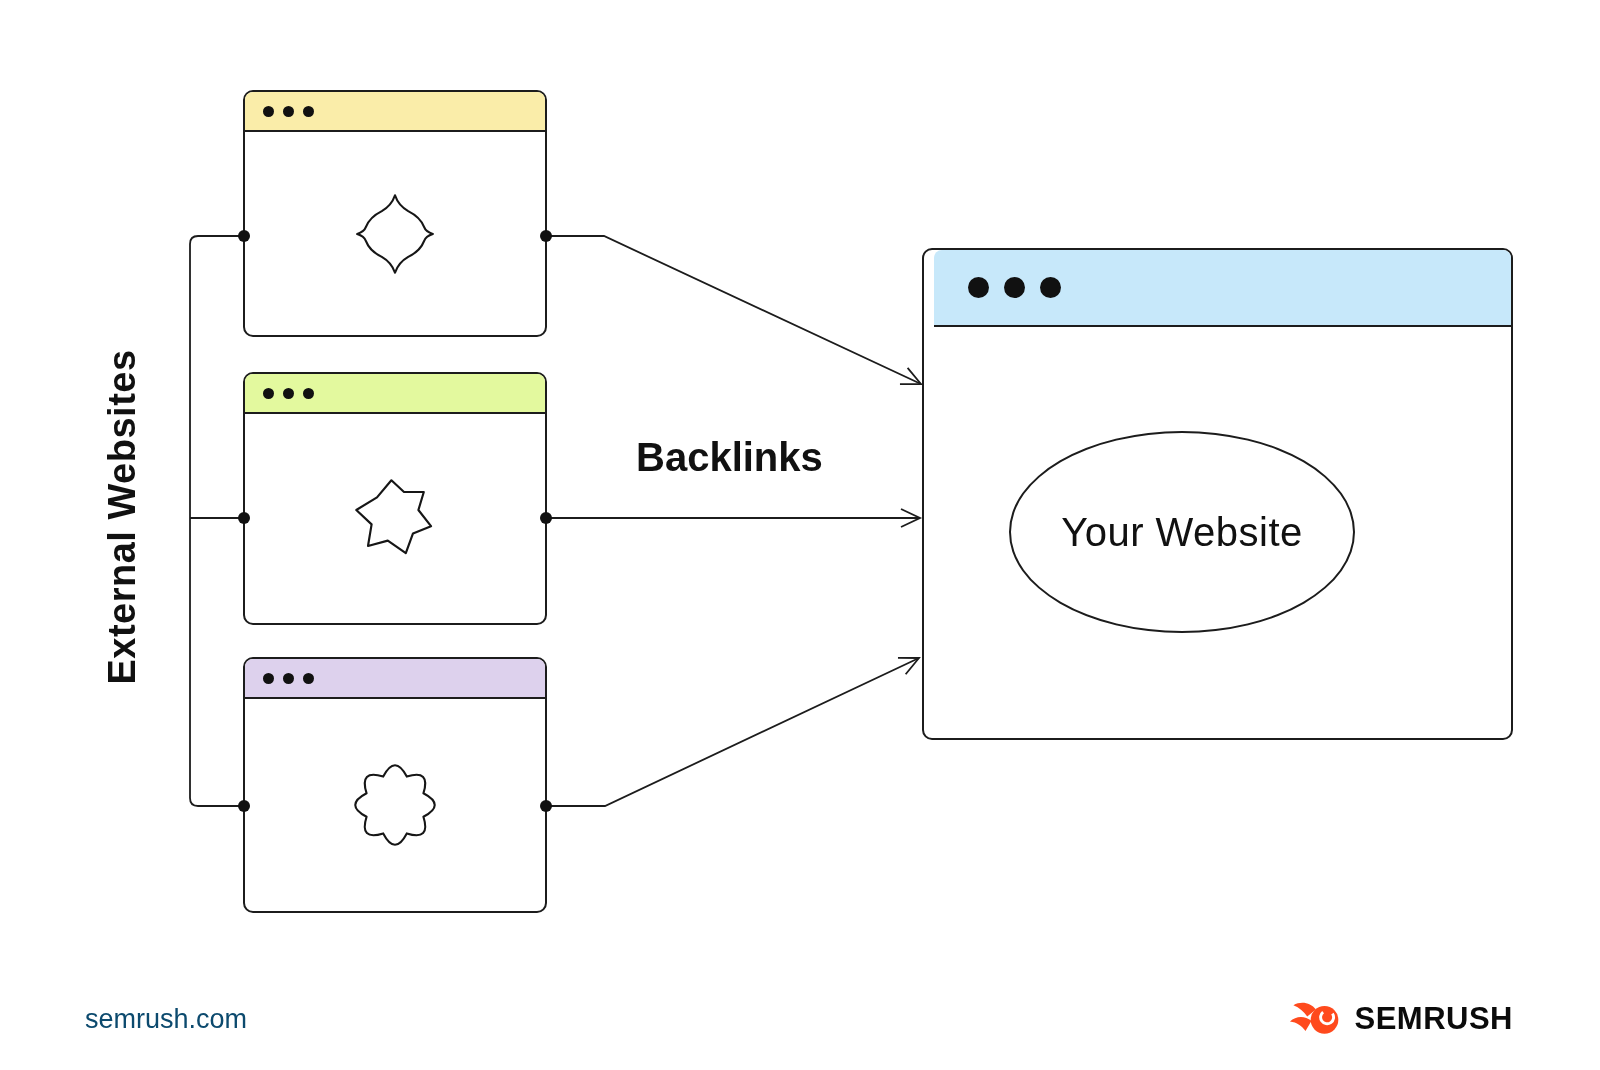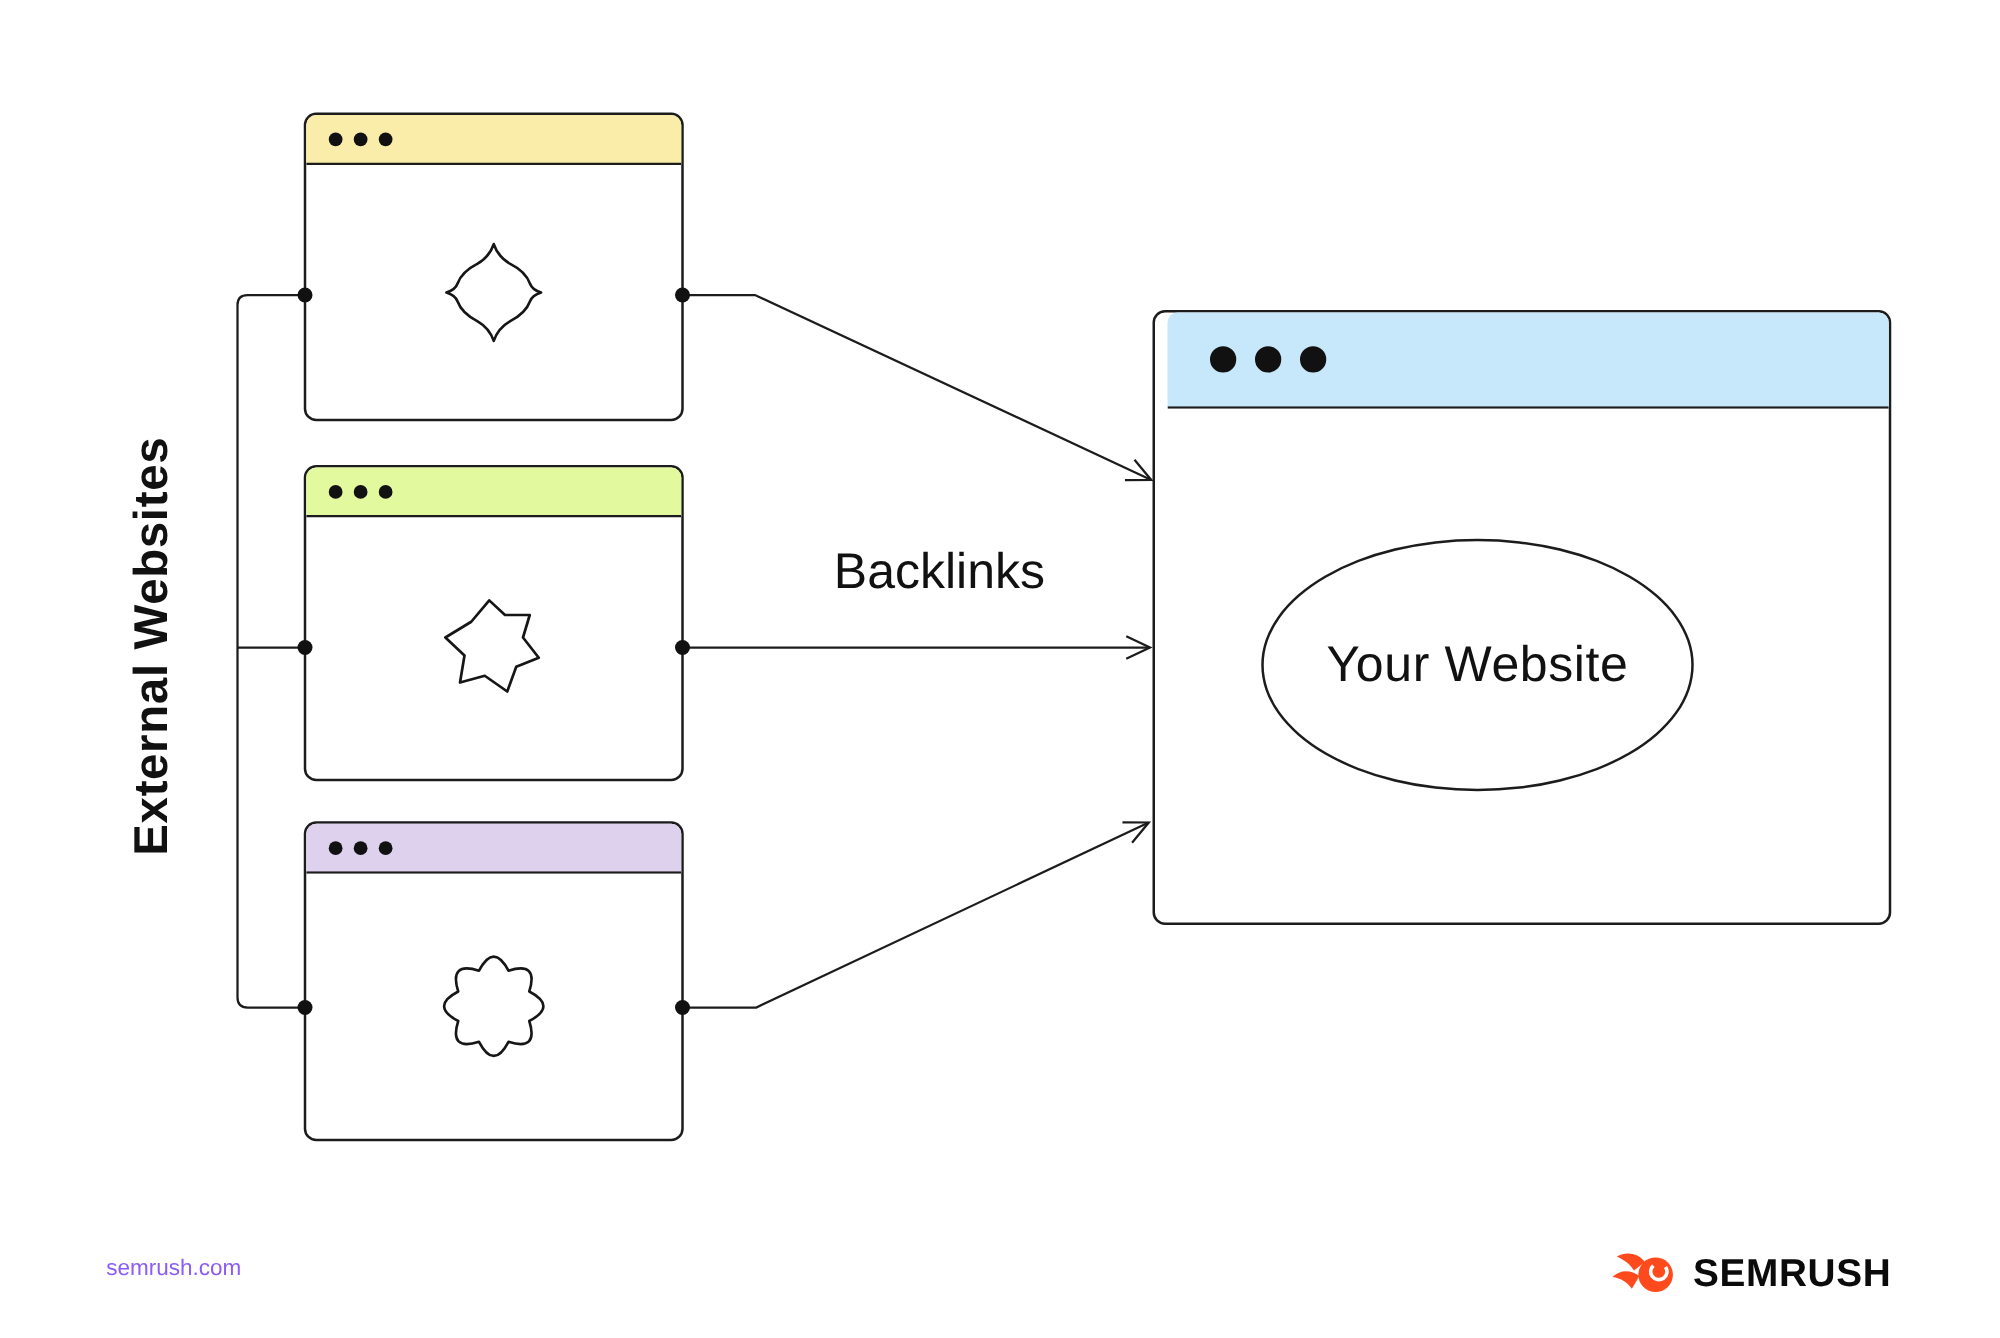--- a/index.html
+++ b/index.html
@@ -35,25 +35,25 @@
     display:flex;align-items:center;justify-content:center;
     font-size:40px;font-weight:500;letter-spacing:0.5px;
   }
   
   .vlabel{
     position:absolute;left:122px;top:517px;z-index:4;white-space:nowrap;
     transform:translate(-50%,-50%) rotate(-90deg);
     font-size:38px;font-weight:600;letter-spacing:0.5px;
   }
   .backlinks-label{
-    position:absolute;left:636px;top:435px;width:200px;text-align:right;z-index:4;
-    font-size:40px;font-weight:400;
+    position:absolute;left:636px;top:435px;width:200px;text-align:left;z-index:4;
+    font-size:40px;font-weight:700;
   }
   
-  .source{position:absolute;left:85px;top:1004px;font-size:18px;color:#8b5cf6;z-index:4;text-align:right;}
+  .source{position:absolute;left:85px;top:1004px;font-size:27px;color:#0c4a6e;z-index:4;text-align:right;}
   .brand{position:absolute;right:87px;top:1000px;display:flex;align-items:center;gap:13px;z-index:4;}
   .brand-icon{display:block;}
   .brand-word{font-size:31px;font-weight:bold;letter-spacing:0.5px;color:#0b0b0b;}
 </style>
 </head>
 <body>
 
 <div class="canvas" style="--ink: #1c1c1c;">
 
   <svg class="overlay" viewBox="0 0 1600 1070">

